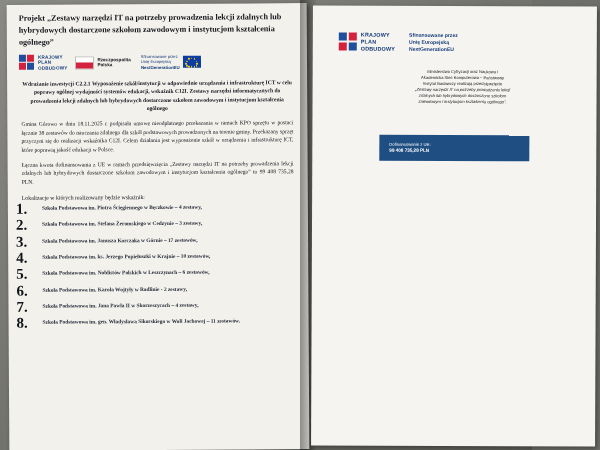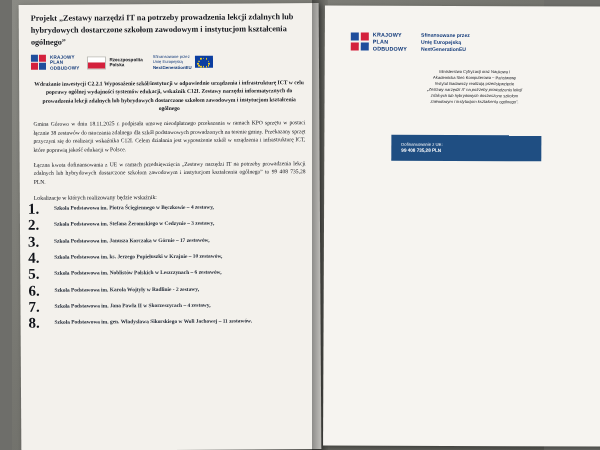--- a/index.html
+++ b/index.html
@@ -11,21 +11,20 @@
     height: 450px;
     overflow: hidden;
     font-family: "Liberation Serif", serif;
     background: #6e6e6a;
   }
   .scene {
     position: relative;
     width: 532px;
     height: 450px;
     background: linear-gradient(140deg, #8a8a84 0%, #777771 40%, #5d5d58 100%);
-    margin-left: 12px;
   }
   
   .sheet-left {
     position: absolute;
     left: 8px;
     top: 4px;
     width: 300px;
     height: 446px;
     background: #f3f1ec;
     box-shadow: 2px 2px 5px rgba(0,0,0,0.45);

